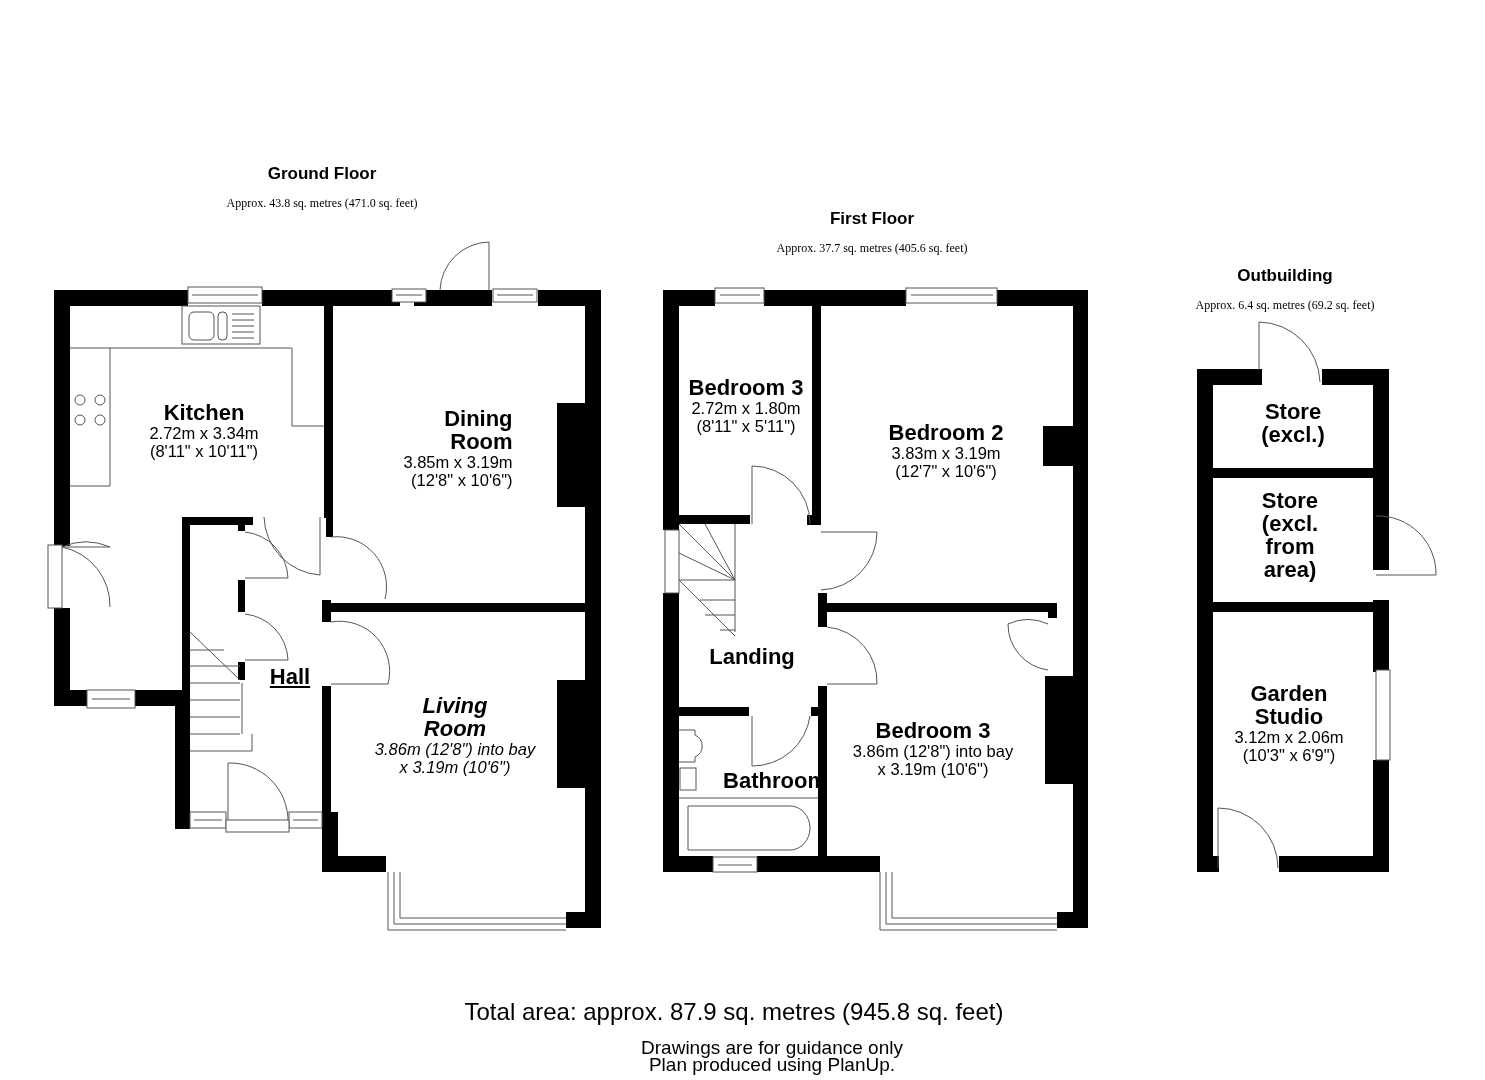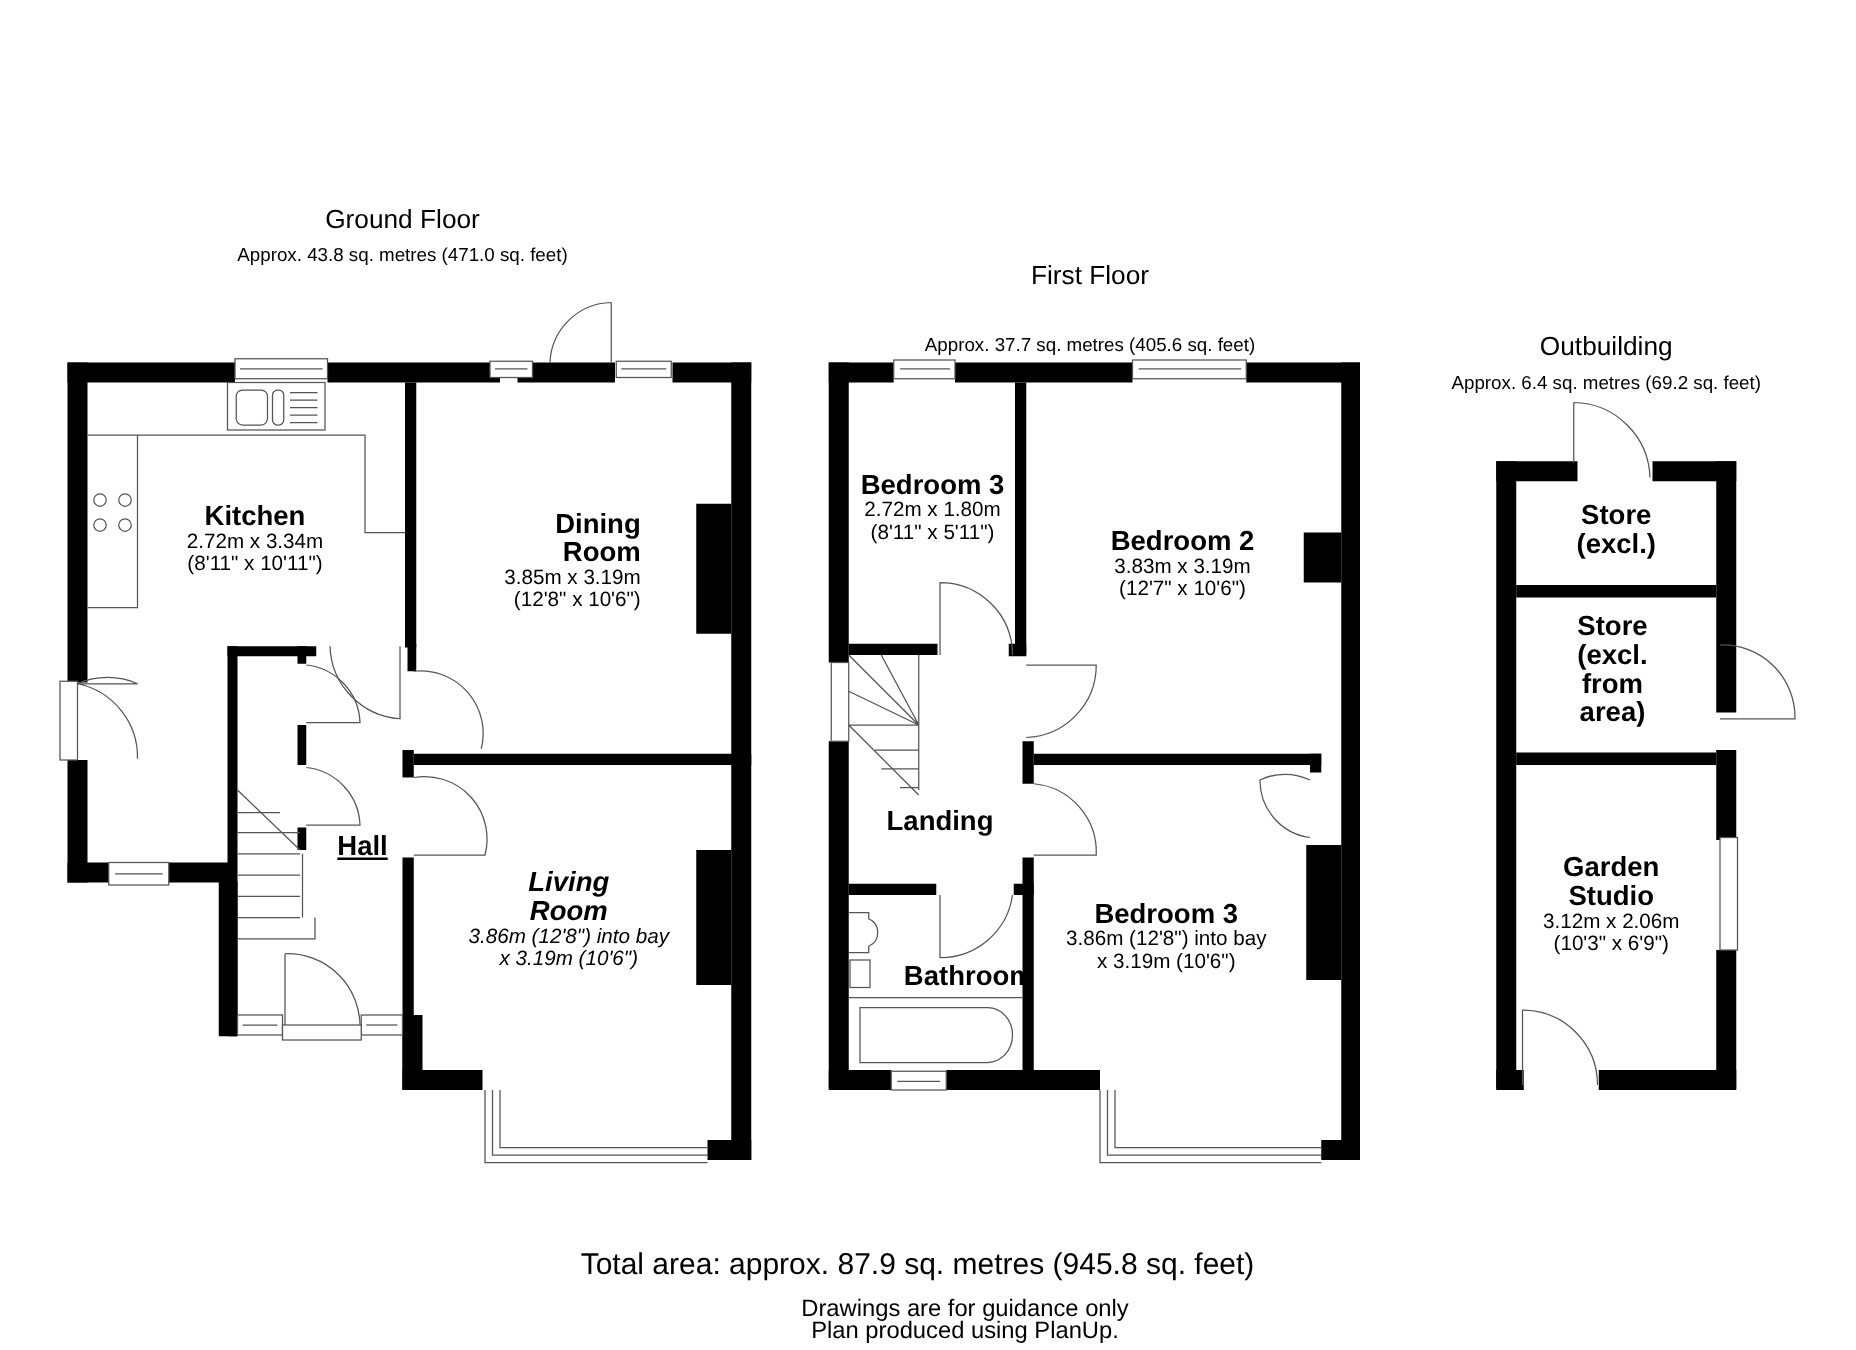--- a/index.html
+++ b/index.html
@@ -1,18 +1,18 @@
 <!DOCTYPE html>
 <html><head>
   <meta charset="utf-8">
   <style>
     html, body { margin: 0; padding: 0; background: #ffffff; }
     body { width: 1485px; height: 1080px; position: relative; overflow: hidden; font-family: "Liberation Sans", sans-serif; color: #000; }
-    .title { position: absolute; text-align: center; font-weight: normal; font-size: 21px; white-space: nowrap; transform: translateX(-50%); }
-    .sub { position: absolute; text-align: left; font-size: 15px; white-space: nowrap; transform: translateX(-50%); }
+    .title { position: absolute; text-align: center; font-weight: bold; font-size: 17px; white-space: nowrap; transform: translateX(-50%); }
+    .sub { position: absolute; text-align: left; font-size: 12px; white-space: nowrap; transform: translateX(-50%); font-family: Liberation Serif, serif; }
     .room { position: absolute; text-align: center; transform: translateX(-50%); white-space: nowrap; line-height: 1.05; }
     .room .name { font-weight: bold; font-size: 22px; display: block; }
     .room .dim { font-size: 16.5px; display: block; line-height: 1.1; }
     .total { position: absolute; left: 734px; top: 998px; transform: translateX(-50%); font-size: 24px; white-space: nowrap; }
     .note { position: absolute; left: 772px; transform: translateX(-50%); font-size: 19px; white-space: nowrap; }
     svg.plan { position: absolute; left: 0; top: 0; }
     .w { fill: #000; }
     .ln { stroke: #555; stroke-width: 1; fill: none; }
     .win { fill: #fff; stroke: #555; stroke-width: 1; }
   </style>
@@ -159,21 +159,21 @@
     <path class="ln" d="M1259 322 V370 M1259 322 A62 62 0 0 1 1320 382"></path>
     <path class="ln" d="M1376 516 A58 58 0 0 1 1436 575 H1376"></path>
     <rect class="win" x="1376" y="670" width="14" height="90"></rect>
     <path class="ln" d="M1218 808 V868 M1218 808 A60 60 0 0 1 1278 868"></path>
   </g>
 </svg>
 
 <div class="title" style="left:322px; top:164px;">Ground Floor</div>
 <div class="sub" style="left:322px; top:196px;">Approx. 43.8 sq. metres (471.0 sq. feet)</div>
 <div class="title" style="left:872px; top:209px;">First Floor</div>
-<div class="sub" style="left:872px; top:241px;margin-top:27px;">Approx. 37.7 sq. metres (405.6 sq. feet)</div>
+<div class="sub" style="left:872px; top:241px;">Approx. 37.7 sq. metres (405.6 sq. feet)</div>
 <div class="title" style="left:1285px; top:266px;">Outbuilding</div>
 <div class="sub" style="left:1285px; top:298px;">Approx. 6.4 sq. metres (69.2 sq. feet)</div>
 
 <div class="room" style="left:204px; top:401px;">
   <span class="name">Kitchen</span>
   <span class="dim">2.72m x 3.34m</span>
   <span class="dim">(8'11" x 10'11")</span>
 </div>
 <div class="room" style="left:458px; top:407px;text-align:right;">
   <span class="name">Dining</span>

